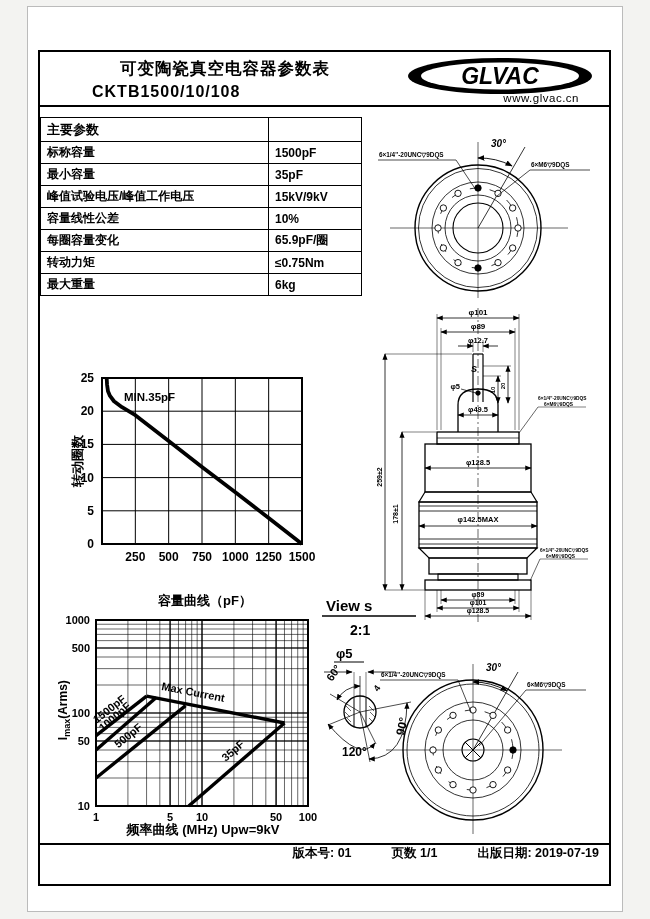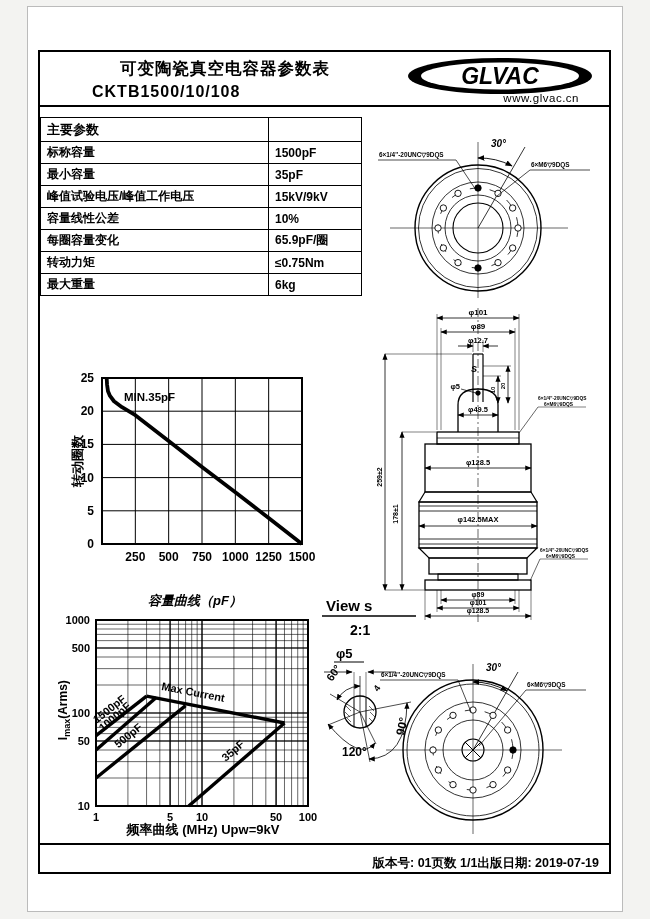--- a/index.html
+++ b/index.html
@@ -2,21 +2,21 @@
 <html><head>
 <meta charset="utf-8">
 <style>
   html,body{margin:0;padding:0;}
   body{width:650px;height:919px;position:relative;background:#f3f3f1;
        font-family:"Liberation Sans",sans-serif;color:#000;overflow:hidden;}
   .paper{position:absolute;left:27px;top:6px;width:596px;height:906px;background:#fff;border:1px solid #bbb;box-sizing:border-box;}
   .box{position:absolute;border:2px solid #000;box-sizing:border-box;background:#fff;}
   #header-box{left:38px;top:50px;width:573px;height:57px;}
   #main-box{left:38px;top:105px;width:573px;height:740px;}
-  #footer-box{left:38px;top:843px;width:573px;height:31px;display:flex;justify-content:flex-end;align-items:flex-end;padding-right:10px;font-size:12.5px;font-weight:bold;}
+  #footer-box{left:38px;top:843px;width:573px;height:43px;display:flex;justify-content:flex-end;align-items:flex-start;gap:40px;padding-right:10px;font-size:12.5px;font-weight:bold;}
   .titles{position:absolute;left:52px;top:2px;}
   .titles h1{font-size:16.5px;margin:4px 0 3px 28px;letter-spacing:1px;}
   .titles h2{font-size:16px;margin:0;letter-spacing:1px;font-family:"Liberation Sans",sans-serif;}
   #logo-svg{position:absolute;right:14px;top:5px;}
   #website{position:absolute;right:30px;bottom:1px;font-size:11.5px;font-weight:normal;letter-spacing:.5px;text-align:right;}
   #param-table{position:absolute;left:40px;top:117px;border-collapse:collapse;}
   #param-table td{border:1.5px solid #000;font-size:12px;font-weight:bold;padding:1px 6px;height:19px;white-space:nowrap;}
   #param-table tr.hd td{font-size:13px;height:21px;}
   #param-table td.val{width:80px;}
   #param-table td.lbl{width:215px;}
@@ -111,21 +111,21 @@
     <line x1="62" y1="78.4" x2="262" y2="78.4" stroke="#000" stroke-width="1"></line>
     <text x="54" y="82.4" text-anchor="end" font-size="12" font-weight="bold">15</text>
     <line x1="62" y1="45.19999999999999" x2="262" y2="45.19999999999999" stroke="#000" stroke-width="1"></line>
     <text x="54" y="49.19999999999999" text-anchor="end" font-size="12" font-weight="bold">20</text>
     <text x="54" y="16" text-anchor="end" font-size="12" font-weight="bold">25</text>
     <rect x="62" y="12" width="200" height="166" fill="none" stroke="#000" stroke-width="2"></rect>
     <polyline points="66.66666666666667,12 67.06666666666666,18.640000000000015 68,25.28 70,29.927999999999997 74,35.24000000000001 82,41.21599999999998 95.33333333333333,49.184000000000026 128.66666666666666,75.08 162,100.976 195.33333333333331,126.208 228.66666666666669,152.10399999999998 262,178" fill="none" stroke="#000" stroke-width="3.8" stroke-linejoin="round"></polyline>
     <text x="84" y="34.57599999999999" font-size="11.5" font-weight="bold">MIN.35pF</text>
   </svg>
 <div class="axis-label rot" style="left:18px;top:452px;width:120px;">转动圈数</div>
-<div class="axis-label" style="left:115px;top:592px;width:160px;font-style:italic;">容量曲线（pF）</div>
+<div class="axis-label" style="left:125px;top:592px;width:160px;">容量曲线（pF）</div>
 
 <svg id="freq-chart" class="chart-svg" style="left:50px;top:610px" width="300" height="225" viewBox="0 0 300 225">
     <line x1="46" y1="10" x2="46" y2="196" stroke="#000" stroke-width="0.6"></line>
     <line x1="77.90917954038201" y1="10" x2="77.90917954038201" y2="196" stroke="#000" stroke-width="0.6"></line>
     <line x1="96.57485300028422" y1="10" x2="96.57485300028422" y2="196" stroke="#000" stroke-width="0.6"></line>
     <line x1="109.81835908076401" y1="10" x2="109.81835908076401" y2="196" stroke="#000" stroke-width="0.6"></line>
     <line x1="120.090820459618" y1="10" x2="120.090820459618" y2="196" stroke="#000" stroke-width="0.6"></line>
     <line x1="128.48403254066622" y1="10" x2="128.48403254066622" y2="196" stroke="#000" stroke-width="0.6"></line>
     <line x1="135.58039224151122" y1="10" x2="135.58039224151122" y2="196" stroke="#000" stroke-width="0.6"></line>
     <line x1="141.727538621146" y1="10" x2="141.727538621146" y2="196" stroke="#000" stroke-width="0.6"></line>

